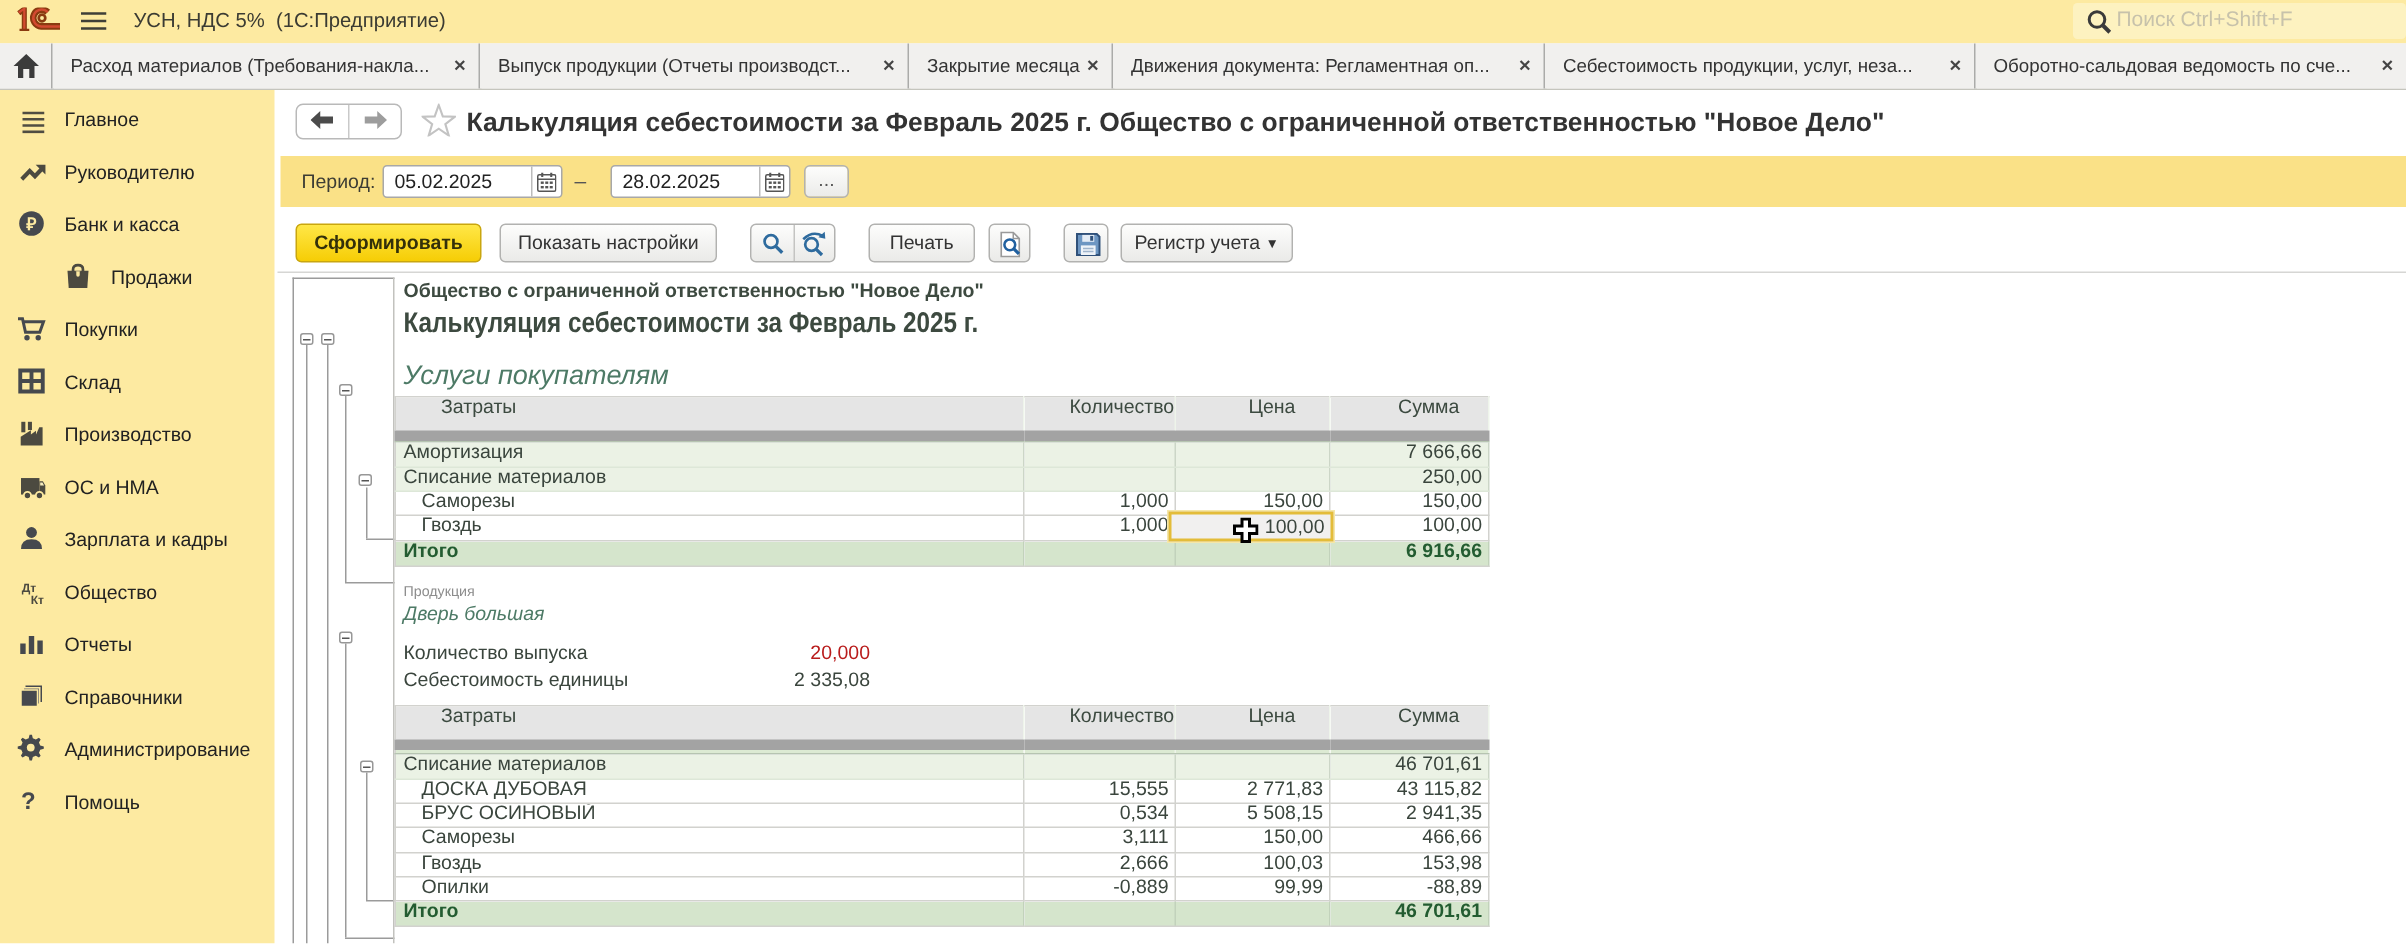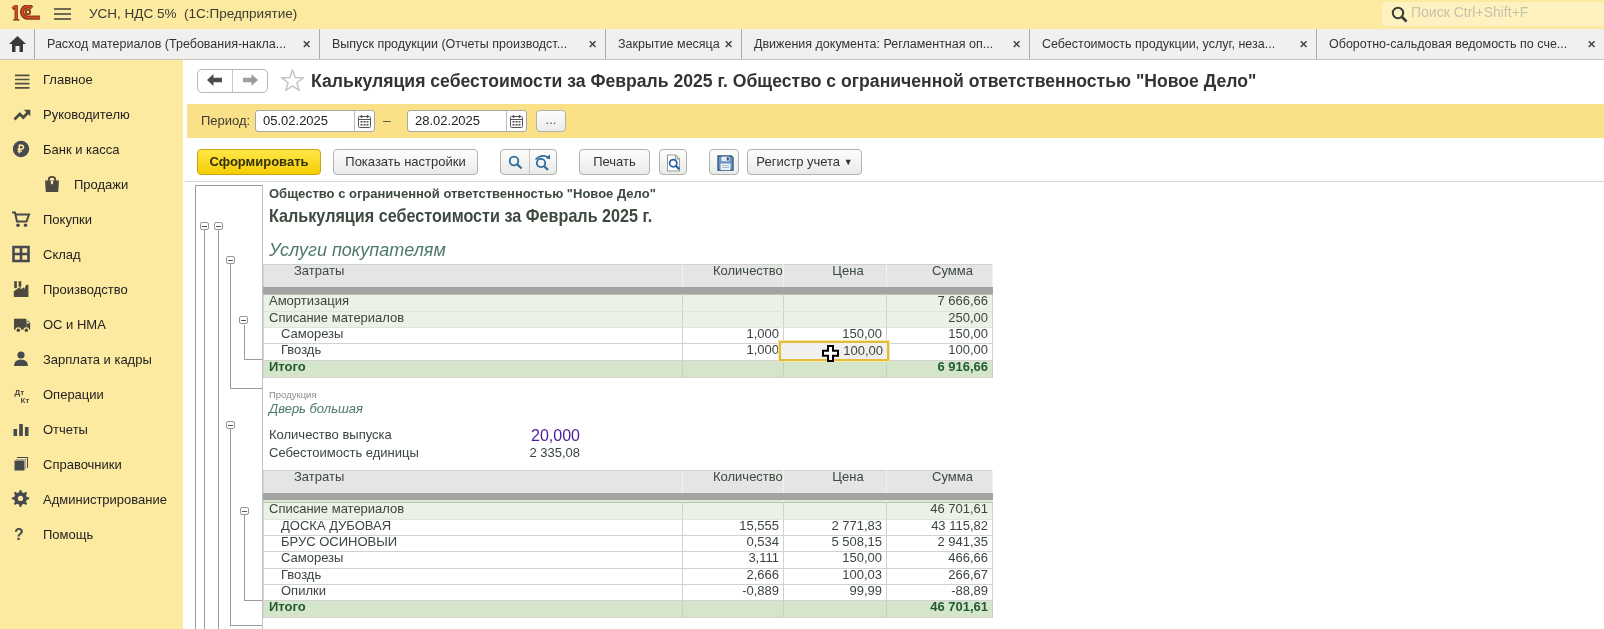--- a/index.html
+++ b/index.html
@@ -181,21 +181,21 @@
         <circle cx="10" cy="6" r="3.6" fill="#46494e"></circle>
         <path d="M3 17 Q3 10.5 10 10.5 Q17 10.5 17 17 Z" fill="#46494e"></path>
       </svg>
     <span class="sbtxt">Зарплата и кадры</span>
     </div>
   <div class="sbitem" style="top:317px;">
     <svg class="sbicon" viewBox="0 0 20 20">
         <text x="3.5" y="10.5" font-size="8" font-weight="bold" fill="#4c4a40" font-family="Liberation Sans">Дт</text>
         <text x="9.5" y="18.5" font-size="8" font-weight="bold" fill="#4c4a40" font-family="Liberation Sans">Кт</text>
       </svg>
-    <span class="sbtxt">Операции</span>
+    <span class="sbtxt">Общество</span>
     </div>
   <div class="sbitem" style="top:352px;">
     <svg class="sbicon" viewBox="0 0 20 20">
         <rect x="2.5" y="10" width="3.6" height="7" fill="#46494e"></rect>
         <rect x="8.2" y="5" width="3.6" height="12" fill="#46494e"></rect>
         <rect x="13.9" y="8" width="3.6" height="9" fill="#46494e"></rect>
       </svg>
     <span class="sbtxt">Отчеты</span>
     </div>
   <div class="sbitem" style="top:387px;">
@@ -390,21 +390,21 @@
 <div class="abs" style="left:779px;top:341px;width:110px;height:20px;background:#f1f0ef;border:2px solid #e3bc39;box-shadow:0 0 0 1px #f5e7a8;">
   <span style="position:absolute;right:4px;top:0;height:16px;line-height:16px;font-size:13px;color:#3a453d;">100,00</span>
   <svg style="position:absolute;left:41px;top:2px;" width="17" height="17" viewBox="0 0 17 17">
       <path d="M6 1 L11 1 L11 5.7 L16 5.7 L16 10.7 L11 10.7 L11 16 L6 16 L6 10.7 L1 10.7 L1 5.7 L6 5.7 Z" fill="#fff" stroke="#000" stroke-width="2"></path>
     </svg>
 </div>
 
 <div class="abs" style="left:269px;top:389px;font-size:9.5px;color:#8d8d8d;">Продукция</div>
 <div class="abs" style="left:269px;top:401px;font-size:13px;font-style:italic;color:#4d7a66;">Дверь большая</div>
 <div class="abs" style="left:269px;top:427px;font-size:13px;color:#3a453d;">Количество выпуска</div>
-<div class="abs" style="left:480px;top:427px;width:100px;text-align:right;font-size:16px;color:#4c1d95;">20,000</div>
+<div class="abs" style="left:480px;top:427px;width:100px;text-align:right;font-size:13px;color:#b91c1c;">20,000</div>
 <div class="abs" style="left:269px;top:445px;font-size:13px;color:#3a453d;">Себестоимость единицы</div>
 <div class="abs" style="left:480px;top:445px;width:100px;text-align:right;font-size:13px;color:#3a453d;">2 335,08</div>
 
 <table class="rtab" style="top:470px;">
   <colgroup>
       <col style="width:419px;">
       <col style="width:101px;">
       <col style="width:103px;">
       <col style="width:106px;">
     </colgroup>
@@ -442,21 +442,21 @@
   <tr style="height:17px;">
         <td style="padding-left:17px;">Саморезы</td>
         <td class="num">3,111</td>
         <td class="num">150,00</td>
         <td class="num">466,66</td>
       </tr>
   <tr>
         <td style="padding-left:17px;">Гвоздь</td>
         <td class="num">2,666</td>
         <td class="num">100,03</td>
-        <td class="num">266,67</td>
+        <td class="num">153,98</td>
       </tr>
   <tr>
         <td style="padding-left:17px;">Опилки</td>
         <td class="num">-0,889</td>
         <td class="num">99,99</td>
         <td class="num">-88,89</td>
       </tr>
   <tr class="tot">
         <td>Итого</td>
         <td></td>

